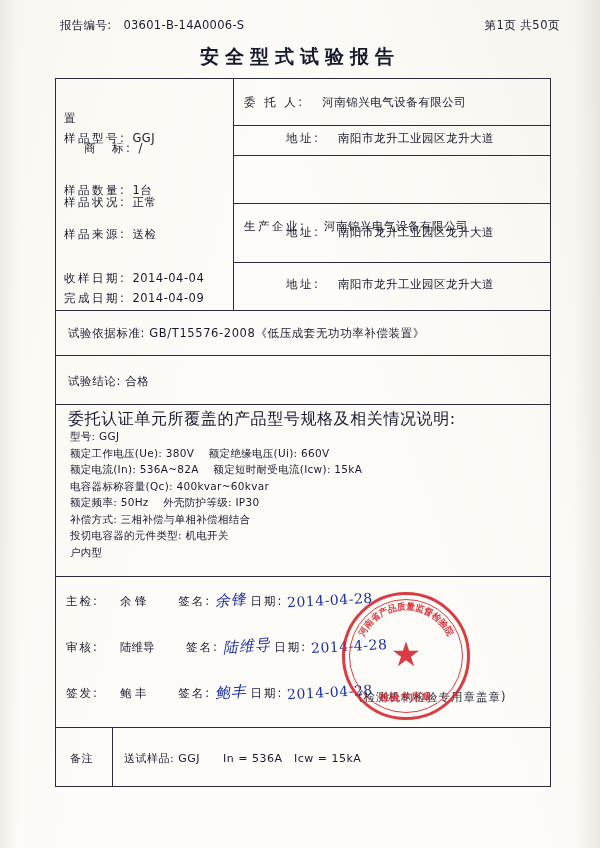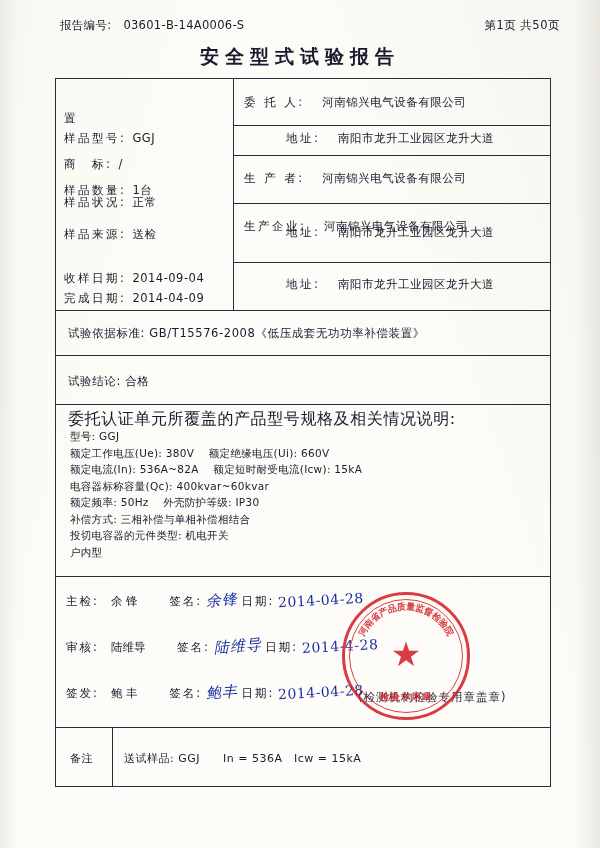--- a/index.html
+++ b/index.html
@@ -145,21 +145,21 @@
   .spec-block div { white-space: pre; }
 
   
   .sig-row {
     position: absolute;
     left: 10px;
     font-size: 11.5px;
     white-space: nowrap;
   }
   .sig-row .k { letter-spacing: 2px; }
-  .sig-row .n { margin-left: 12px; }
+  .sig-row .n { margin-left: 21px; }
   .sig-row .s { margin-left: 28px; letter-spacing: 2px; }
   .sig-row .d { letter-spacing: 2px; }
 
   .handwrite {
     font-family: "DejaVu Serif", "Liberation Serif", serif;
     color: #1c2fa0;
     font-style: italic;
     font-size: 15px;
     transform: rotate(-4deg);
     display: inline-block;
@@ -277,52 +277,48 @@
     <div class="hline" style="top:497px;"></div>
     <div class="hline" style="top:648px;"></div>
 
     <div class="vline" style="left:56px; top:648px; height:59px;"></div>
 
     <div class="wrapval" style="top:30px;">置</div>
 
     <div class="lrow" style="top:52px;">
       <span class="lbl">样品型号:</span><span class="val">GGJ</span>
     </div>
-    <div class="lrow" style="top:78px;">
+    <div class="lrow" style="top:62px;margin-left:20px;">
       <span class="lbl">商　标:</span><span class="val">/</span>
     </div>
     <div class="lrow" style="top:104px;">
       <span class="lbl">样品数量:</span><span class="val">1台</span>
     </div>
     <div class="lrow" style="top:116px;">
       <span class="lbl">样品状况:</span><span class="val">正常</span>
     </div>
     <div class="lrow" style="top:148px;">
       <span class="lbl">样品来源:</span><span class="val">送检</span>
     </div>
     <div class="lrow" style="top:192px;">
-      <span class="lbl">收样日期:</span><span class="val">2014-09-04</span>
+      <span class="lbl">收样日期:</span><span class="val">2014-04-04</span>
     </div>
     <div class="lrow" style="top:212px;">
       <span class="lbl">完成日期:</span><span class="val">2014-04-09</span>
     </div>
 
     <div class="rrow" style="left:188px; top:16px;">
       <span class="rlbl">委 托 人:</span>
       <span class="rval" style="margin-left:14px;">河南锦兴电气设备有限公司</span>
     </div>
     <div class="rrow" style="left:230px; top:52px;">
       <span class="rlbl">地址:</span>
       <span class="rval" style="margin-left:14px;">南阳市龙升工业园区龙升大道</span>
     </div>
 
-    <div class="rrow" style="left:188px; top:92px;">
-      <span class="rlbl">生 产 者:</span>
-      <span class="rval" style="margin-left:14px;">河南锦兴电气设备有限公司</span>
-    </div>
     <div class="rrow" style="left:230px; top:146px;">
       <span class="rlbl">地址:</span>
       <span class="rval" style="margin-left:14px;">南阳市龙升工业园区龙升大道</span>
     </div>
 
     <div class="rrow" style="left:188px; top:140px;">
       <span class="rlbl">生产企业:</span>
       <span class="rval" style="margin-left:14px;">河南锦兴电气设备有限公司</span>
     </div>
     <div class="rrow" style="left:230px; top:198px;">

